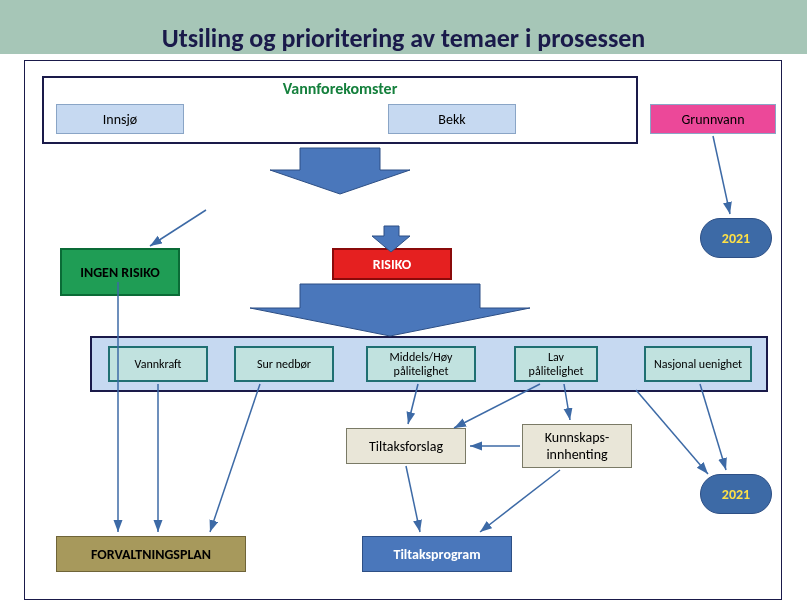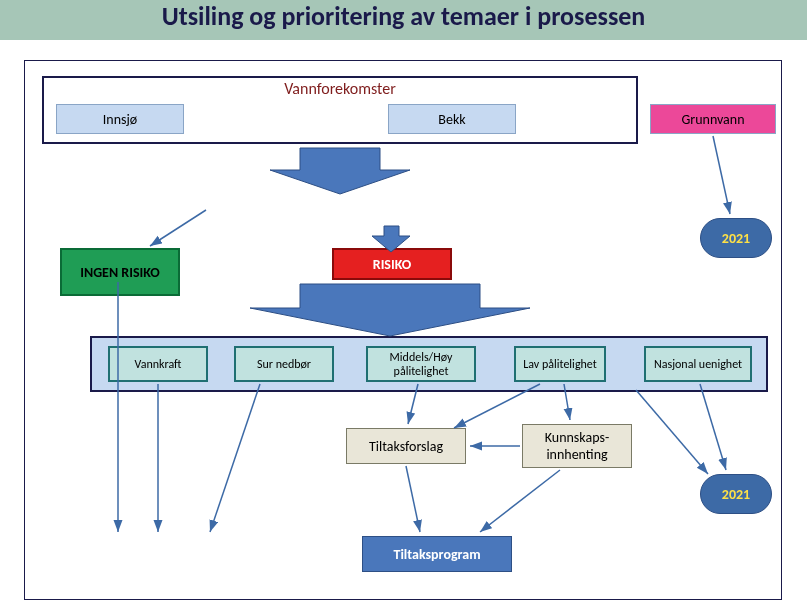--- a/index.html
+++ b/index.html
@@ -1,22 +1,22 @@
 <!DOCTYPE html>
 <html><head>
 <meta charset="utf-8">
 <style>
   html,body{margin:0;padding:0;font-family:Calibri,Arial,sans-serif;background:#fff}
   .stage{position:relative;width:807px;height:607px;background:#fff}
-  .titlebar{position:absolute;left:0;top:0;width:807px;height:40px;background:#a6c6b7;display:flex;align-items:flex-start;justify-content:center}
+  .titlebar{position:absolute;left:0;top:0;width:807px;height:54px;background:#a6c6b7;display:flex;align-items:flex-end;justify-content:center}
   .titlebar h1{margin:0;font-size:26px;font-weight:700;color:#1a1a4a}
   .frame{position:absolute;left:24px;top:60px;width:758px;height:540px;border:1px solid #1a1a4a;box-sizing:border-box}
   .box{position:absolute;box-sizing:border-box;display:flex;align-items:center;justify-content:center;text-align:center;font-size:14px;padding:4px}
   .top-group{border:2px solid #1a1a4a;background:#fff}
-  .top-header{font-weight:400;font-size:16px;color:#7f1d1d}
+  .top-header{font-weight:700;font-size:16px;color:#15803d}
   .lb{background:#c6d9f1;border:1px solid #8aa5c6}
   .lb2{background:#ec4899;border:1px solid #8aa5c6}
   .khaki{background:#d9dec0;border:1px solid #808a58}
   .green{background:#1f9d55;border:2px solid #0a6b36;color:#000;font-weight:700}
   .red{background:#e52020;border:2px solid #8a0a0a;color:#ffffff;font-weight:700}
   .teal{background:#c1e2df;border:2px solid #1f6f72;font-size:12px}
   .tealrow{background:#c6d9f1;border:2px solid #1a1a4a}
   .beige{background:#e9e6d8;border:1px solid #7a7a66}
   .blue{background:#4a77bb;border:1px solid #2d4f85;color:#fff;font-weight:700}
   .olive{background:#a7995c;border:1px solid #6f6438;font-weight:700}
@@ -43,27 +43,28 @@
   <div class="box green" style="left:60px;top:248px;width:120px;height:48px">INGEN RISIKO</div>
   <div class="box red" style="left:332px;top:248px;width:120px;height:32px">RISIKO</div>
 
   <div class="box pill" style="left:700px;top:218px;width:72px;height:40px">2021</div>
   <div class="box pill" style="left:700px;top:474px;width:72px;height:40px">2021</div>
 
   <div class="box tealrow" style="left:90px;top:336px;width:678px;height:56px"></div>
   <div class="box teal" style="left:108px;top:346px;width:100px;height:36px">Vannkraft</div>
   <div class="box teal" style="left:234px;top:346px;width:100px;height:36px">Sur nedbør</div>
   <div class="box teal" style="left:366px;top:346px;width:110px;height:36px">Middels/Høy pålitelighet</div>
-  <div class="box teal" style="left:514px;top:346px;width:92px;height:36px">Lav pålitelighet</div>
+  <div class="box teal" style="left:514px;top:346px;width:84px;height:36px">Lav pålitelighet</div>
   <div class="box teal" style="left:644px;top:346px;width:108px;height:36px">Nasjonal uenighet</div>
 
   <div class="box beige" style="left:346px;top:428px;width:120px;height:36px">Tiltaksforslag</div>
   <div class="box beige" style="left:522px;top:424px;width:110px;height:44px;white-space:pre-line">Kunnskaps-
 innhenting</div>
 
+  <div class="box olive" style="left:56px;top:536px;width:190px;height:36px">FORVALTNINGSPLAN</div>
   <div class="box blue" style="left:362px;top:536px;width:150px;height:36px">Tiltaksprogram</div>
 
   <svg class="arrows">
     <defs>
       <marker id="ah" markerWidth="10" markerHeight="10" refX="8" refY="3" orient="auto">
         <path d="M0,0 L8,3 L0,6 Z" fill="#3d6aa6"></path>
       </marker>
     </defs>
 
     <g fill="#4a77bb" stroke="#2d4f85" stroke-width="1">

